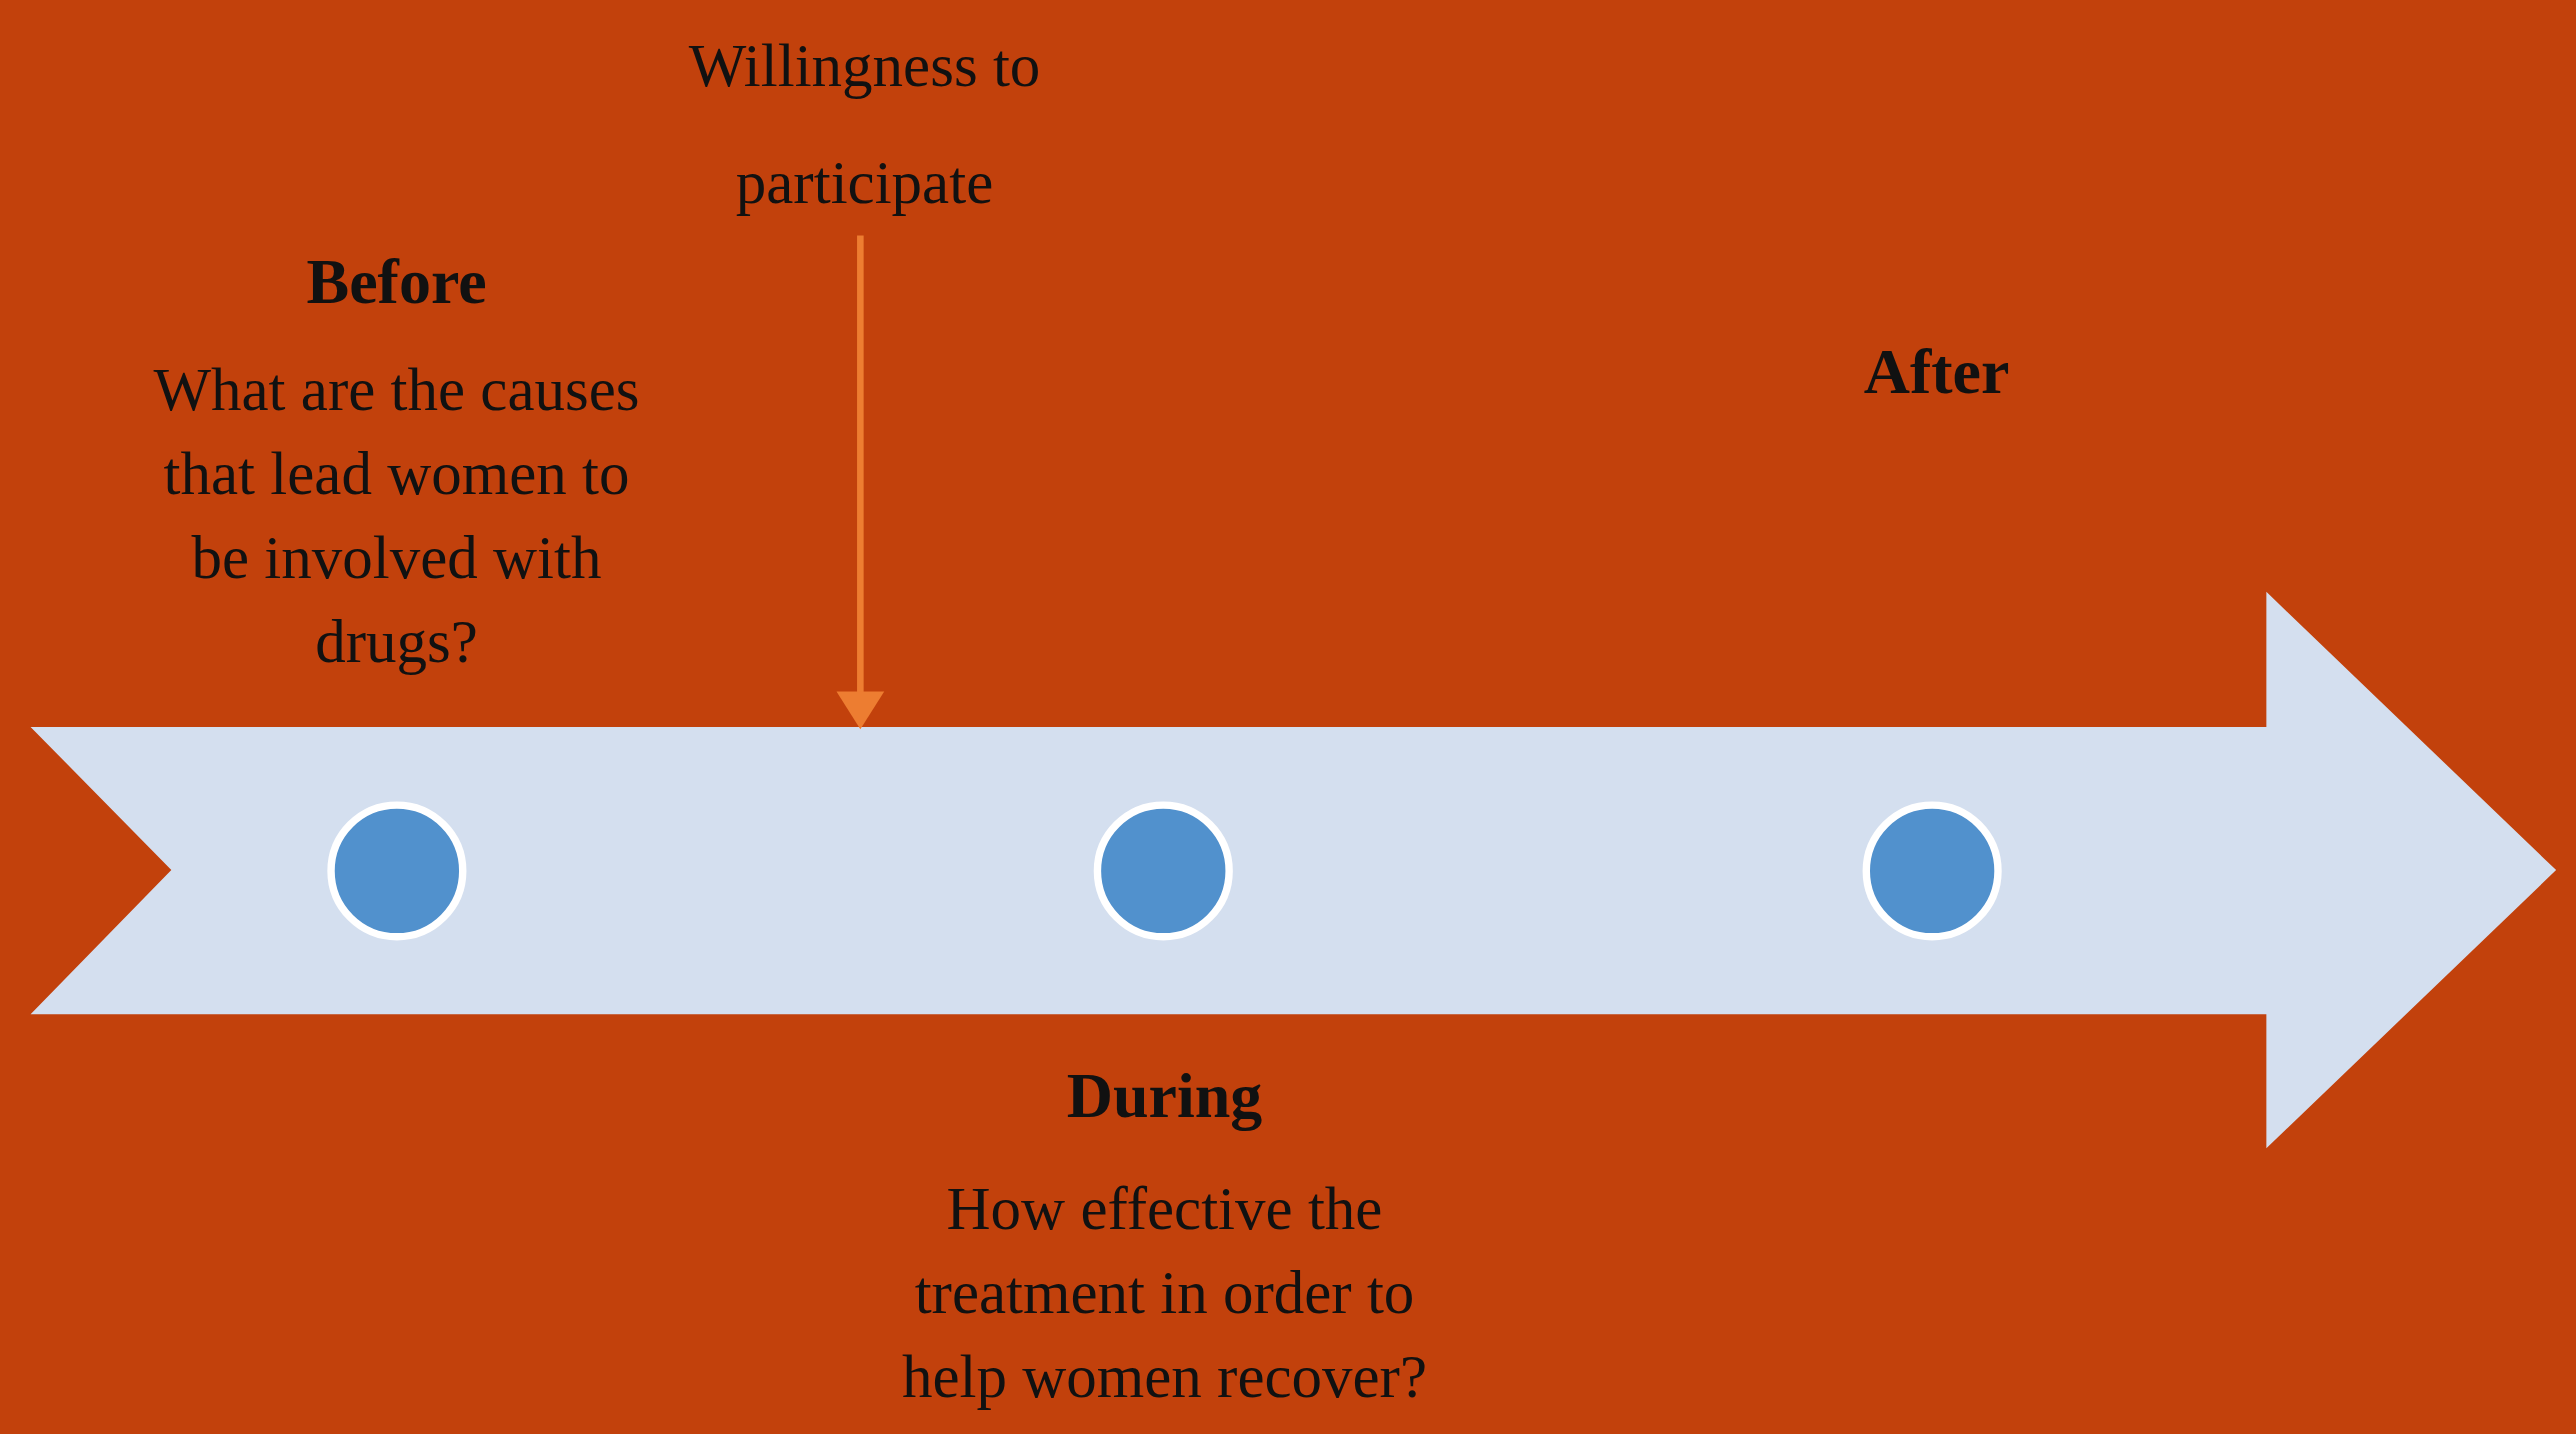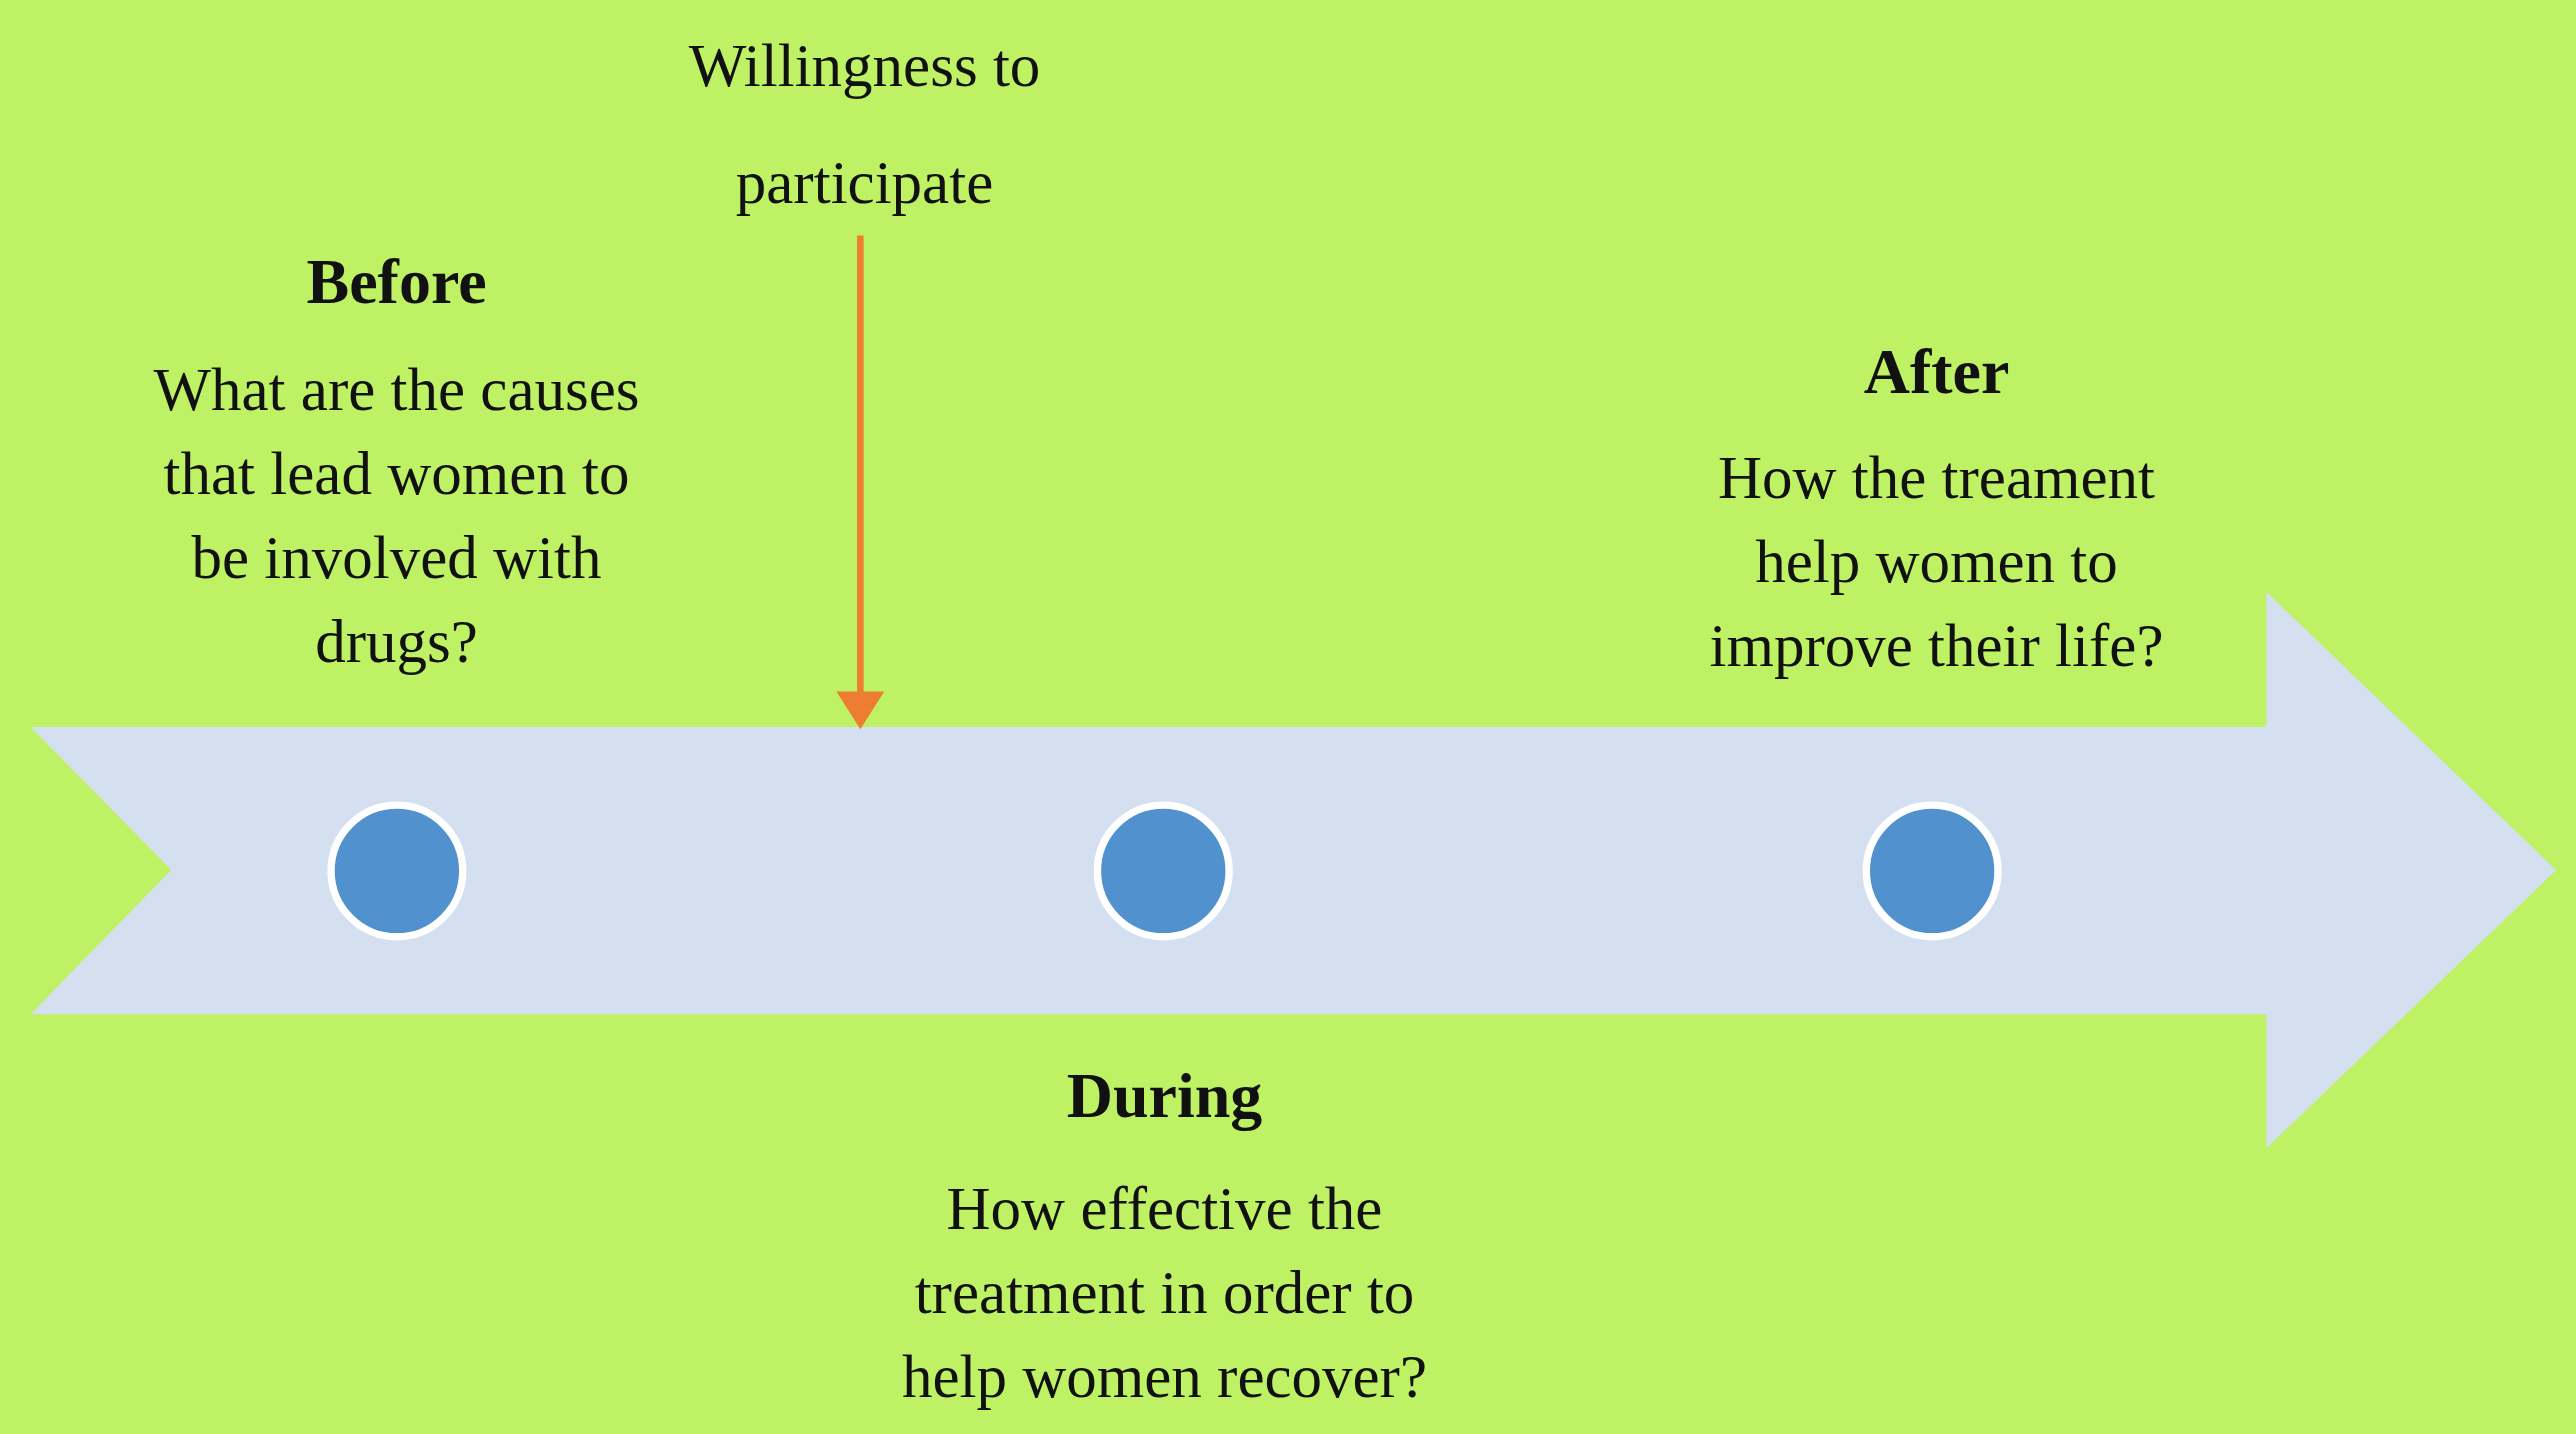--- a/index.html
+++ b/index.html
@@ -4,21 +4,21 @@
 <style>
   html, body {
     margin: 0;
     padding: 0;
     background: #ffffff;
   }
   #canvas {
     position: relative;
     width: 2576px;
     height: 1434px;
-    background: #bef264;
+    background: #c2410c;
     overflow: hidden;
     font-family: "Liberation Serif", "DejaVu Serif", serif;
     color: #111111;
   }
   #shapes {
     position: absolute;
     left: 0;
     top: 0;
     width: 2576px;
     height: 1434px;
@@ -65,23 +65,20 @@
   <div class="textblock annotation-label" style="left: 535px; top: 6.6px; width: 659px;">Willingness to
 participate</div>
 
   <div class="textblock stage-question" style="left: 26px; top: 348px; width: 741px;">What are the causes
 that lead women to
 be involved with
 drugs?</div>
   <div class="textblock stage-title" style="left: 26px; top: 246px; width: 741px;">Before</div>
 
   <div class="textblock stage-title" style="left: 1566px; top: 336px; width: 741px; font-family: Liberation Serif, serif;">After</div>
-  <div class="textblock stage-question" style="left: 1566px; top: 436px; width: 741px;">How the treament
-help women to
-improve their life?</div>
 
   <div class="textblock stage-title" style="left: 794px; top: 1060px; width: 741px;">During</div>
   <div class="textblock stage-question" style="left: 753px; top: 1167px; width: 823px;">How effective the
 treatment in order to
 help women recover?</div>
 
 </div>
 
 
 </body></html>

